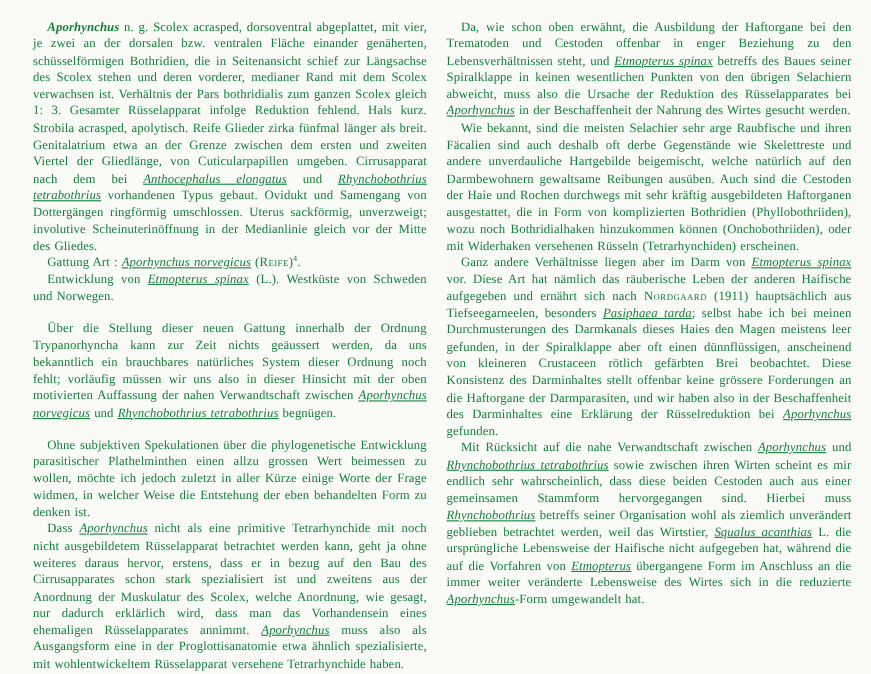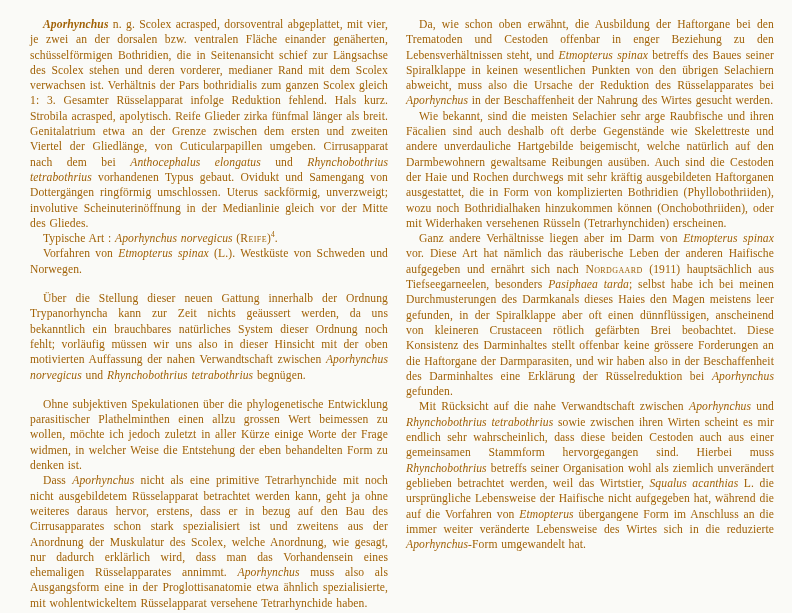--- a/index.html
+++ b/index.html
@@ -10,51 +10,51 @@
     overflow: hidden;
   }
   body {
     background: #fafaf7;
     font-family: "Liberation Serif", "DejaVu Serif", serif;
   }
   .page {
     position: relative;
     width: 792px;
     height: 613px;
-    color: #a16207;
+    color: #15803d;
   }
   .col {
     position: absolute;
     top: 17px;
     font-size: 11.6px;
     line-height: 15.3px;
     text-align: justify;
     word-spacing: 0.06em;
     letter-spacing: 0.1px;
   }
   .col-left  { left: 30px;  width: 358px; }
   .col-right { left: 406px; width: 368px; }
   .col p {
     margin: 0;
     text-indent: 13px;
   }
   .col p.space-before { margin-top: 14px; }
-  .it  { font-style: italic; }
+  .it  { font-style: italic; text-decoration: underline; }
   .bi  { font-style: italic; font-weight: bold; }
   .sc  { font-variant: small-caps; letter-spacing: 0.4px; }
   .sup { vertical-align: super; font-size: 7.5px; line-height: 0; }
 </style>
 </head>
 <body>
 
 <div class="page">
   <div class="col col-left">
       <p><span class="bi">Aporhynchus</span><span> n. g. Scolex acrasped, dorsoventral abgeplattet, mit vier, je zwei an der dorsalen bzw. ventralen Fläche einander genäherten, schüsselförmigen Bothridien, die in Seitenansicht schief zur Längsachse des Scolex stehen und deren vorderer, medianer Rand mit dem Scolex verwachsen ist. Verhältnis der Pars bothridialis zum ganzen Scolex gleich 1: 3. Gesamter Rüsselapparat infolge Reduktion fehlend. Hals kurz. Strobila acrasped, apolytisch. Reife Glieder zirka fünfmal länger als breit. Genitalatrium etwa an der Grenze zwischen dem ersten und zweiten Viertel der Gliedlänge, von Cuticularpapillen umgeben. Cirrusapparat nach dem bei </span><span class="it">Anthocephalus elongatus</span><span> und </span><span class="it">Rhynchobothrius tetrabothrius</span><span> vorhandenen Typus gebaut. Ovidukt und Samengang von Dottergängen ringförmig umschlossen. Uterus sackförmig, unverzweigt; involutive Scheinuterinöffnung in der Medianlinie gleich vor der Mitte des Gliedes.</span></p>
-      <p><span>Typische Art : </span><span class="it">Aporhynchus norvegicus</span><span> (</span><span class="sc">Reife</span><span>)</span><span class="sup">4</span><span>.</span></p>
-      <p><span>Vorfahren von </span><span class="it">Etmopterus spinax</span><span> (L.). Westküste von Schweden und Norwegen.</span></p>
+      <p><span>Gattung Art : </span><span class="it">Aporhynchus norvegicus</span><span> (</span><span class="sc">Reife</span><span>)</span><span class="sup">4</span><span>.</span></p>
+      <p><span>Entwicklung von </span><span class="it">Etmopterus spinax</span><span> (L.). Westküste von Schweden und Norwegen.</span></p>
       <p class="space-before"><span>Über die Stellung dieser neuen Gattung innerhalb der Ordnung Trypanorhyncha kann zur Zeit nichts geäussert werden, da uns bekanntlich ein brauchbares natürliches System dieser Ordnung noch fehlt; vorläufig müssen wir uns also in dieser Hinsicht mit der oben motivierten Auffassung der nahen Verwandtschaft zwischen </span><span class="it">Aporhynchus norvegicus</span><span> und </span><span class="it">Rhynchobothrius tetrabothrius</span><span> begnügen.</span></p>
       <p class="space-before"><span>Ohne subjektiven Spekulationen über die phylogenetische Entwicklung parasitischer Plathelminthen einen allzu grossen Wert beimessen zu wollen, möchte ich jedoch zuletzt in aller Kürze einige Worte der Frage widmen, in welcher Weise die Entstehung der eben behandelten Form zu denken ist.</span></p>
       <p><span>Dass </span><span class="it">Aporhynchus</span><span> nicht als eine primitive Tetrarhynchide mit noch nicht ausgebildetem Rüsselapparat betrachtet werden kann, geht ja ohne weiteres daraus hervor, erstens, dass er in bezug auf den Bau des Cirrusapparates schon stark spezialisiert ist und zweitens aus der Anordnung der Muskulatur des Scolex, welche Anordnung, wie gesagt, nur dadurch erklärlich wird, dass man das Vorhandensein eines ehemaligen Rüsselapparates annimmt. </span><span class="it">Aporhynchus</span><span> muss also als Ausgangsform eine in der Proglottisanatomie etwa ähnlich spezialisierte, mit wohlentwickeltem Rüsselapparat versehene Tetrarhynchide haben.</span></p>
     </div>
   <div class="col col-right">
       <p><span>Da, wie schon oben erwähnt, die Ausbildung der Haftorgane bei den Trematoden und Cestoden offenbar in enger Beziehung zu den Lebensverhältnissen steht, und </span><span class="it">Etmopterus spinax</span><span> betreffs des Baues seiner Spiralklappe in keinen wesentlichen Punkten von den übrigen Selachiern abweicht, muss also die Ursache der Reduktion des Rüsselapparates bei </span><span class="it">Aporhynchus</span><span> in der Beschaffenheit der Nahrung des Wirtes gesucht werden.</span></p>
       <p><span>Wie bekannt, sind die meisten Selachier sehr arge Raubfische und ihren Fäcalien sind auch deshalb oft derbe Gegenstände wie Skelettreste und andere unverdauliche Hartgebilde beigemischt, welche natürlich auf den Darmbewohnern gewaltsame Reibungen ausüben. Auch sind die Cestoden der Haie und Rochen durchwegs mit sehr kräftig ausgebildeten Haftorganen ausgestattet, die in Form von komplizierten Bothridien (Phyllobothriiden), wozu noch Bothridialhaken hinzukommen können (Onchobothriiden), oder mit Widerhaken versehenen Rüsseln (Tetrarhynchiden) erscheinen.</span></p>
       <p><span>Ganz andere Verhältnisse liegen aber im Darm von </span><span class="it">Etmopterus spinax</span><span> vor. Diese Art hat nämlich das räuberische Leben der anderen Haifische aufgegeben und ernährt sich nach </span><span class="sc">Nordgaard</span><span> (1911) hauptsächlich aus Tiefseegarneelen, besonders </span><span class="it">Pasiphaea tarda</span><span>; selbst habe ich bei meinen Durchmusterungen des Darmkanals dieses Haies den Magen meistens leer gefunden, in der Spiralklappe aber oft einen dünnflüssigen, anscheinend von kleineren Crustaceen rötlich gefärbten Brei beobachtet. Diese Konsistenz des Darminhaltes stellt offenbar keine grössere Forderungen an die Haftorgane der Darmparasiten, und wir haben also in der Beschaffenheit des Darminhaltes eine Erklärung der Rüsselreduktion bei </span><span class="it">Aporhynchus</span><span> gefunden.</span></p>
       <p><span>Mit Rücksicht auf die nahe Verwandtschaft zwischen </span><span class="it">Aporhynchus</span><span> und </span><span class="it">Rhynchobothrius tetrabothrius</span><span> sowie zwischen ihren Wirten scheint es mir endlich sehr wahrscheinlich, dass diese beiden Cestoden auch aus einer gemeinsamen Stammform hervorgegangen sind. Hierbei muss </span><span class="it">Rhynchobothrius</span><span> betreffs seiner Organisation wohl als ziemlich unverändert geblieben betrachtet werden, weil das Wirtstier, </span><span class="it">Squalus acanthias</span><span> L. die ursprüngliche Lebensweise der Haifische nicht aufgegeben hat, während die auf die Vorfahren von </span><span class="it">Etmopterus</span><span> übergangene Form im Anschluss an die immer weiter veränderte Lebensweise des Wirtes sich in die reduzierte </span><span class="it">Aporhynchus</span><span>-Form umgewandelt hat.</span></p>
     </div>

